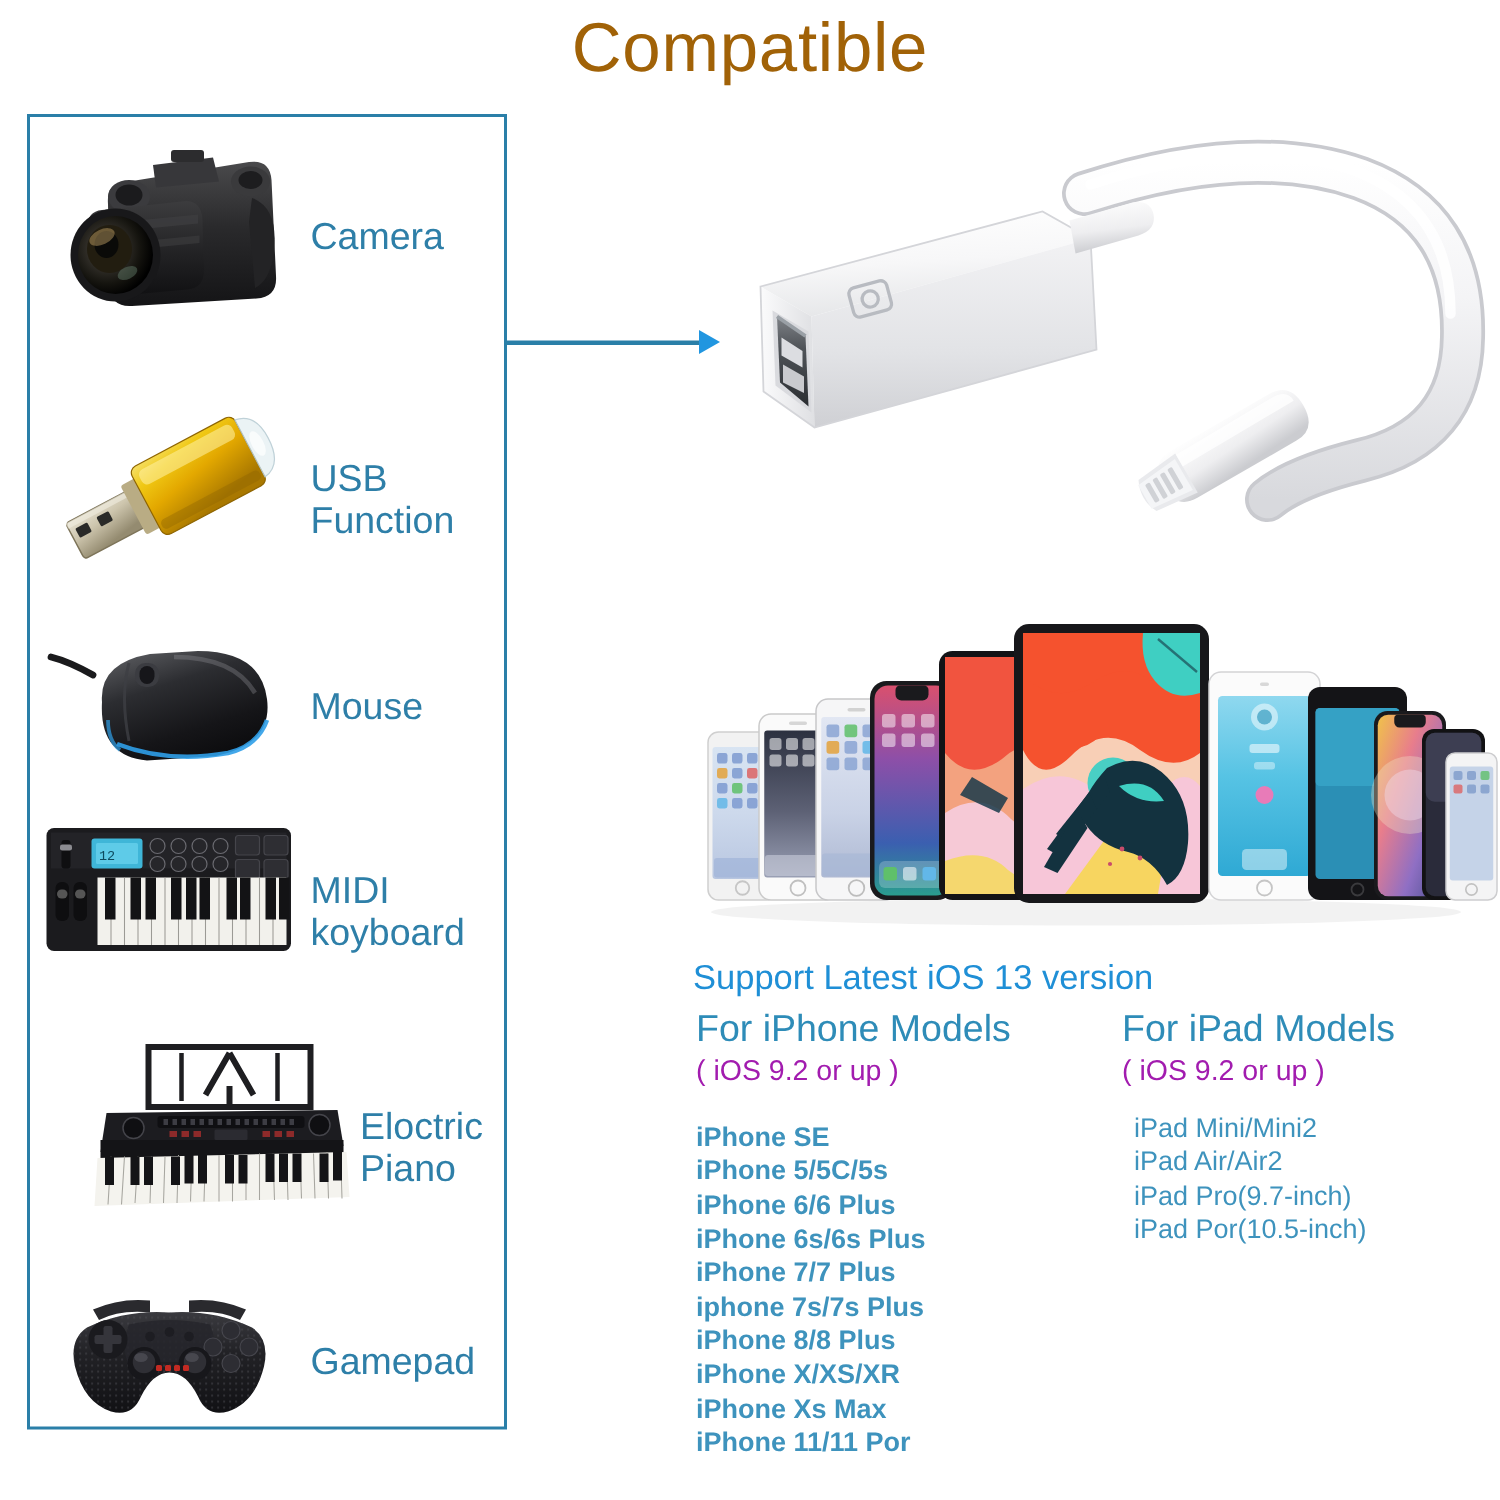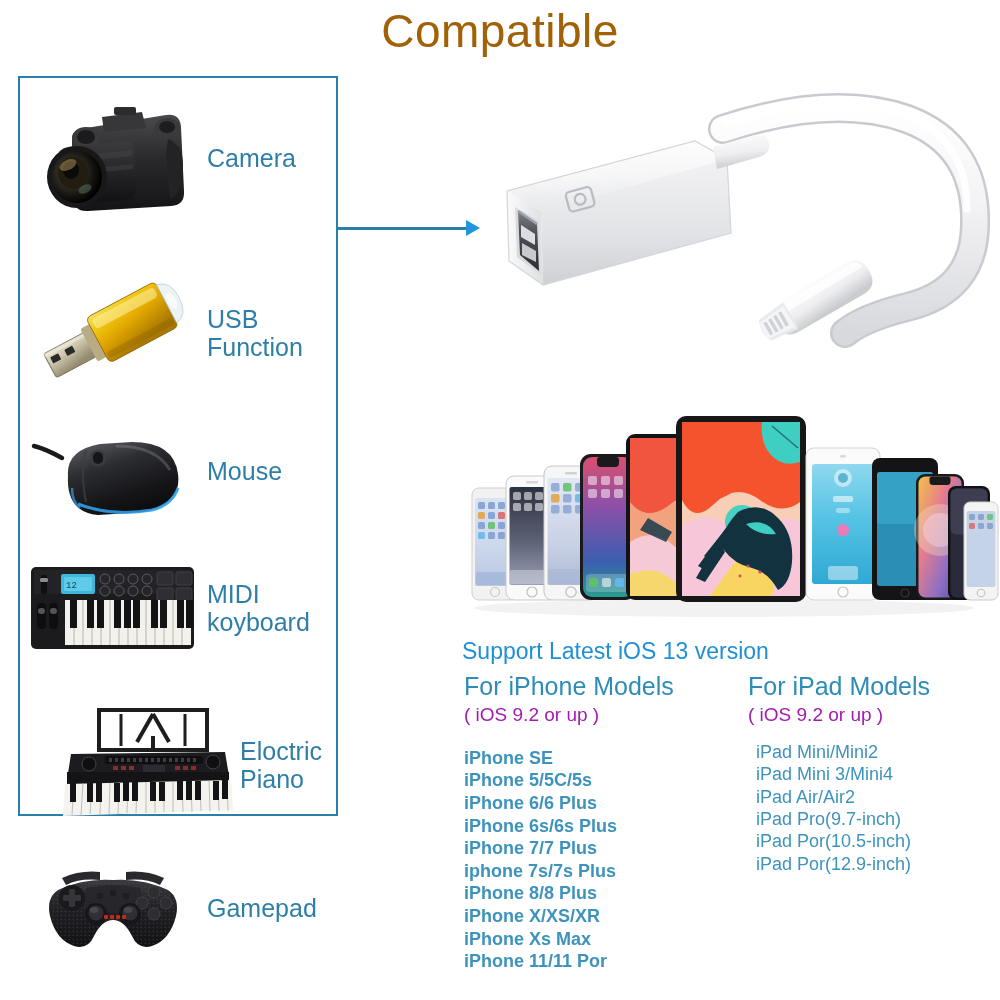--- a/index.html
+++ b/index.html
@@ -18,32 +18,32 @@
     text-align:center;
     font-size:46px;
     color:#a16207;
     letter-spacing:0.5px;
     font-weight:400;
   }
 
   
   .compat-box{
     position:absolute;left:18px;top:76px;
-    width:320px;height:740px;
+    width:320px;height:877px;
     border:2.5px solid #2a7fa8;
     box-sizing:border-box;
     background:#fff;
   }
   .compat-row{
     position:absolute;left:0;width:320px;
     display:flex;align-items:center;
   }
   .compat-thumb{
     width:185px;height:100%;
-    display:flex;align-items:center;justify-content:center;
+    display:flex;align-items:flex-start;justify-content:center;
     position:relative;
   }
   .compat-label{
     flex:1;
     font-size:25px;
     color:#2e7fa8;
     line-height:1.12;
     padding-left:2px;
   }
 
@@ -742,21 +742,19 @@
       <div class="model-item">iPhone Xs Max</div>
       <div class="model-item">iPhone 11/11 Por</div>
     </div>
   </div>
 
   <div class="col col-ipad">
     <div class="col-title">For iPad Models</div>
     <div class="col-sub">( iOS 9.2 or up )</div>
     <div class="col-list">
       <div class="model-item">iPad Mini/Mini2</div>
-      <div class="model-item">iPad Mini 3/Mini4</div>
       <div class="model-item">iPad Air/Air2</div>
       <div class="model-item">iPad Pro(9.7-inch)</div>
       <div class="model-item">iPad Por(10.5-inch)</div>
-      <div class="model-item">iPad Por(12.9-inch)</div>
     </div>
   </div>
 
 </div>
 
 </body></html>

